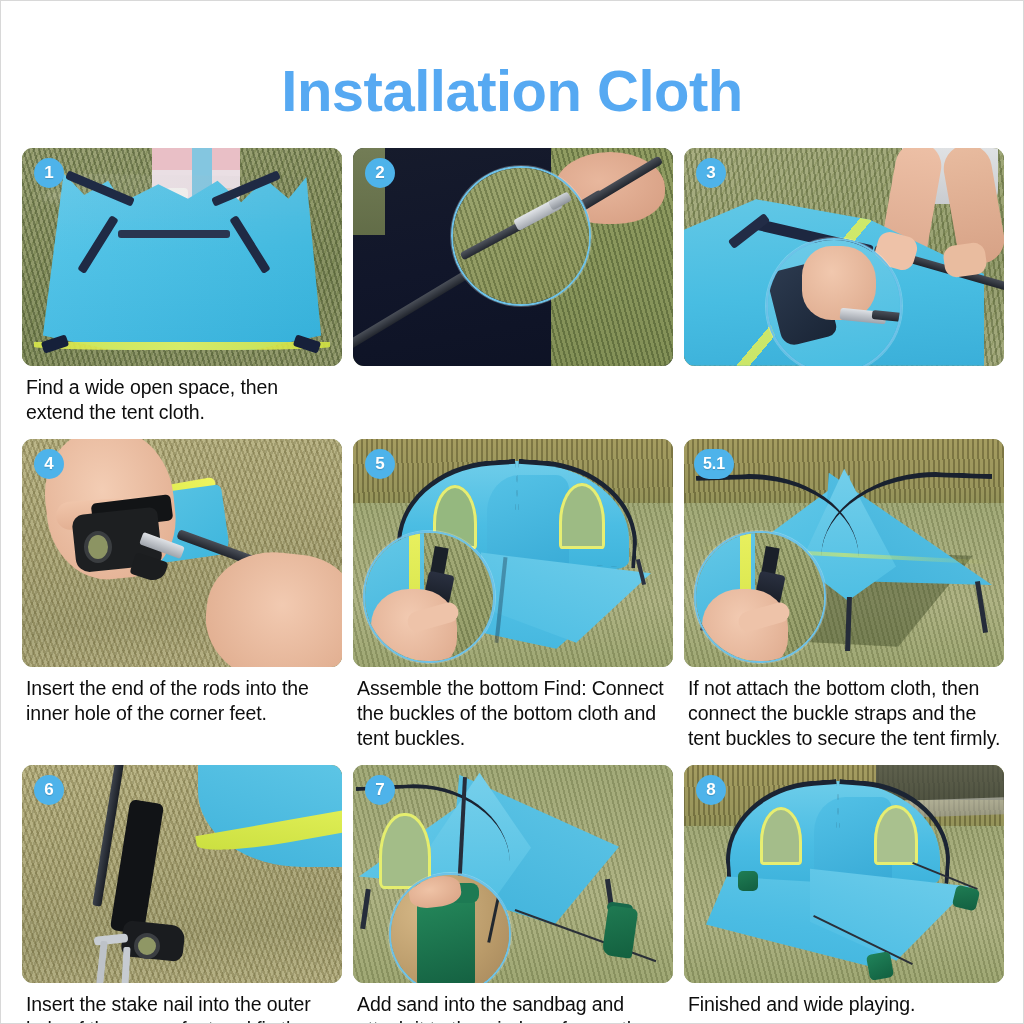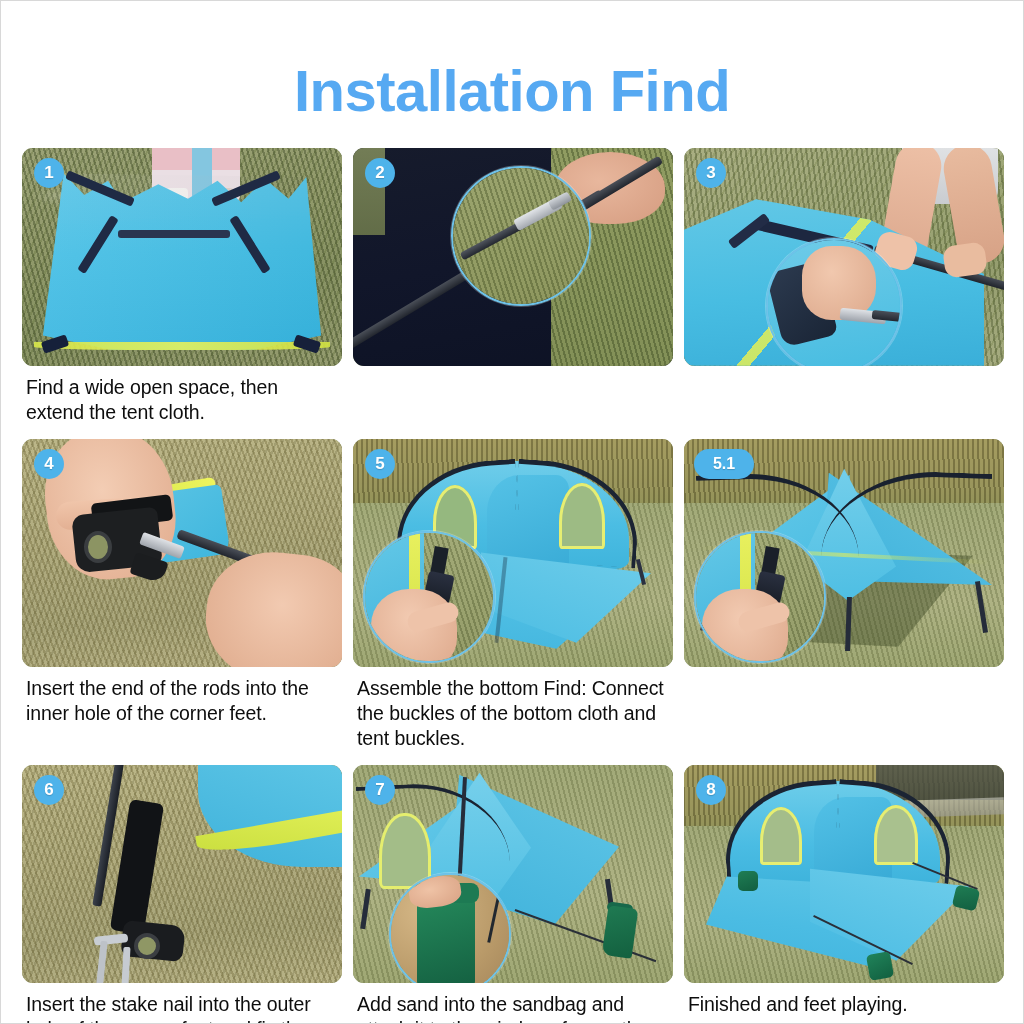--- a/index.html
+++ b/index.html
@@ -80,21 +80,21 @@
     color: #ffffff;
     font-size: 17px;
     font-weight: bold;
     display: flex;
     align-items: center;
     justify-content: center;
     z-index: 40;
     text-shadow: 0 1px 1px rgba(0,0,0,.18);
   }
   .badge.wide {
-    width: 60px;
+    width: 40px;
     border-radius: 20px;
     font-size: 16px;
     left: 10px;
   }
 
   
   .grass-a {
     position: absolute; inset: 0;
     background:
       radial-gradient(ellipse 40px 14px at 12% 22%, rgba(255,255,255,.16), transparent 70%),
@@ -379,21 +379,21 @@
   .p8-build{ position:absolute; right:0; top:0; width:40%; height:16%;
       background:linear-gradient(180deg,#4d5248,#3d423a); opacity:.8;}
   .p8-path { position:absolute; right:0; top:16%; width:48%; height:8%;
       background:linear-gradient(180deg,#b9b9ad,#9d9d93); opacity:.7; transform:rotate(-2deg);}
 </style>
 </head>
 <body>
 
 <div class="page">
 
-  <h1 class="title">Installation Find</h1>
+  <h1 class="title">Installation Cloth</h1>
 
   <div class="grid">
 
     <div class="cell">
       <div class="photo h-tall">
         <div class="grass-a"></div>
         <div class="p1-legs"></div>
         <div class="p1-leg2"></div>
         <div class="p1-shoe"></div>
         <div class="p1-shoe2"></div>
@@ -529,20 +529,21 @@
           <div class="in-grass"></div>
           <div class="in-blue"></div>
           <div class="in-yellow"></div>
           <div class="in-strap"></div>
           <div class="in-buck"></div>
           <div class="in-hand"></div>
           <div class="in-fing"></div>
         </div>
         <div class="badge wide">5.1</div>
       </div>
+      <div class="caption">If not attach the bottom cloth, then connect the buckle straps and the tent buckles to secure the tent firmly.</div>
     </div>
 
     <div class="cell" style="margin-top:14px;">
       <div class="photo h-short">
         <div class="grass-dry"></div>
         <div class="p6-tent"></div>
         <div class="p6-tenty"></div>
         <div class="p6-pole"></div>
         <div class="p6-strap"></div>
         <div class="p6-foot"></div>
@@ -603,17 +604,17 @@
           <div class="floor"></div>
           <div class="floor2"></div>
           <div class="guy1"></div>
           <div class="guy2"></div>
         </div>
         <div class="p8-bag1"></div>
         <div class="p8-bag2"></div>
         <div class="p8-bag3"></div>
         <div class="badge">8</div>
       </div>
-      <div class="caption">Finished and feet playing.</div>
+      <div class="caption">Finished and wide playing.</div>
     </div>
 
   </div>
 </div>
 
 </body></html>

